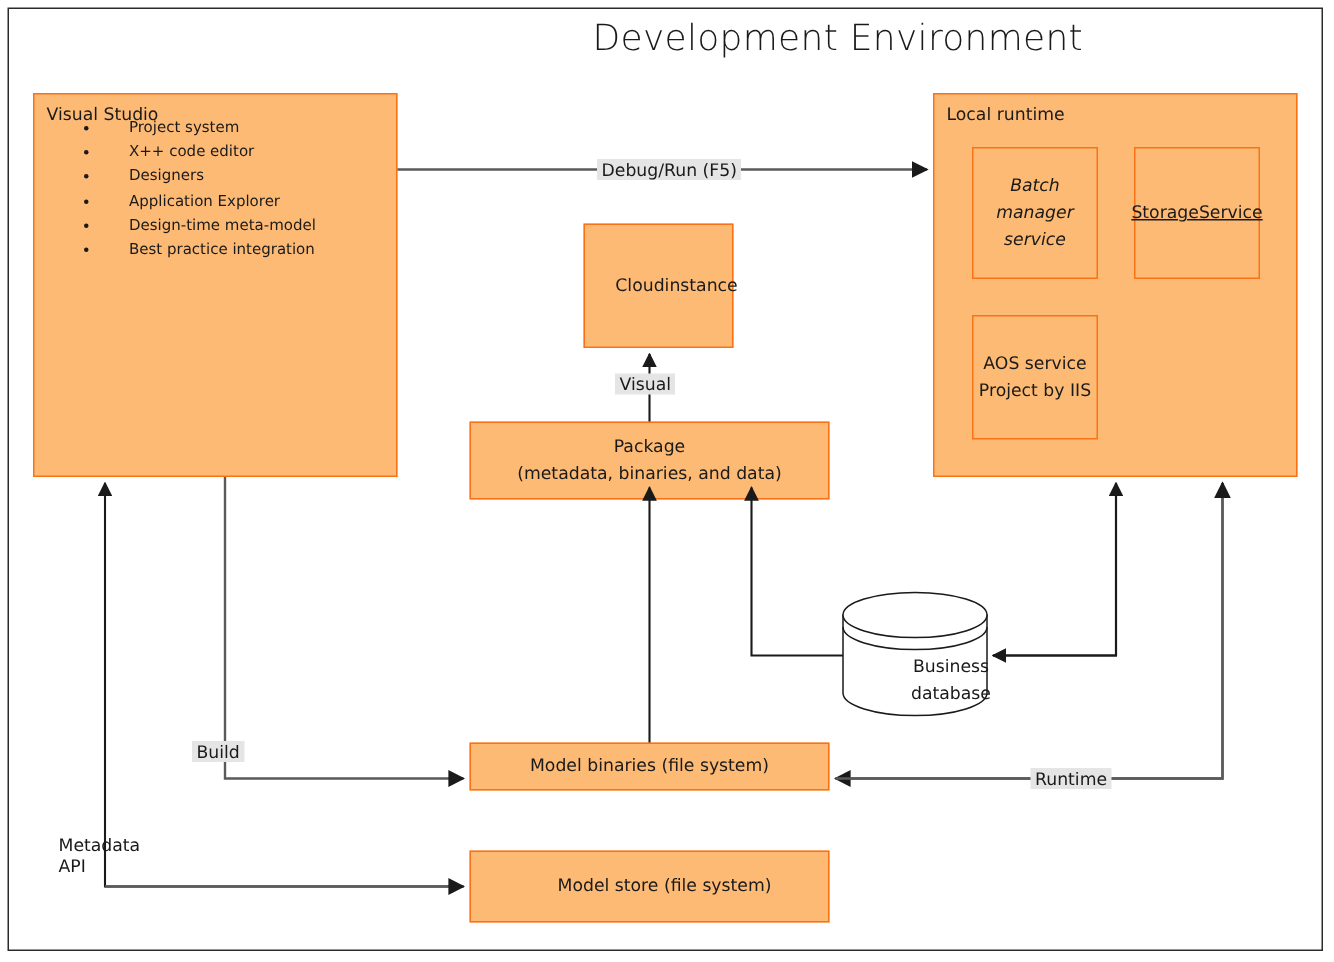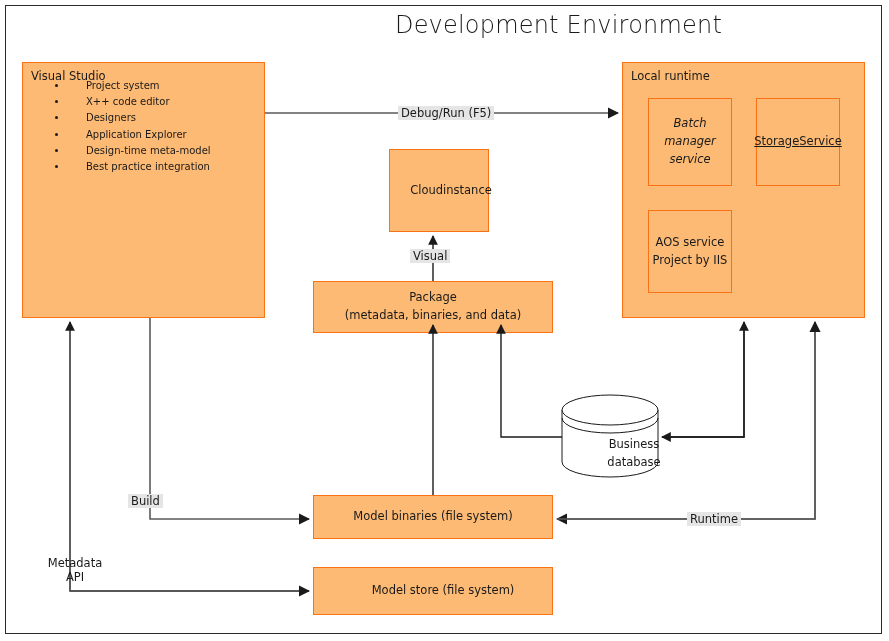--- a/index.html
+++ b/index.html
@@ -87,21 +87,21 @@
   .edge-label {
     position: absolute;
     font-size: 11.5px;
     color: #1a1a1a;
     background: #e5e5e5;
     padding: 0 3px;
     white-space: nowrap;
     line-height: 1.25;
   }
   .edge-label.two-line {
-    text-align: center;
+    text-align: left;
     background: transparent;
   }
 </style>
 </head>
 <body>
 
 <div id="canvas">
 
   <div class="outer-frame"></div>
 
@@ -142,21 +142,21 @@
   <div class="node node-center" style="left:389px; top:149px; width:100px; height:83px; padding-left:26px;">
     <span>Cloud</span>
     <span>instance</span>
   </div>
 
   <div class="node node-center" style="left:313px; top:281px; width:240px; height:52px; flex-direction:column;">
     <span>Package</span>
     <span>(metadata, binaries, and data)</span>
   </div>
 
-  <div class="node node-center" style="left:313px; top:495px; width:240px; height:44px;">
+  <div class="node node-center" style="left:313px; top:495px; width:240px; height:32px;">
     <span>Model binaries (file system)</span>
   </div>
 
   <div class="node node-center" style="left:313px; top:567px; width:240px; height:48px;padding-left:22px;">
     <span>Model store (file system)</span>
   </div>
 
   <svg class="svg-layer" viewBox="0 0 889 641" width="889" height="641">
     <defs>
       <marker id="arrow" viewBox="0 0 10 10" refX="9" refY="5" markerWidth="7" markerHeight="7" orient="auto-start-reverse">

